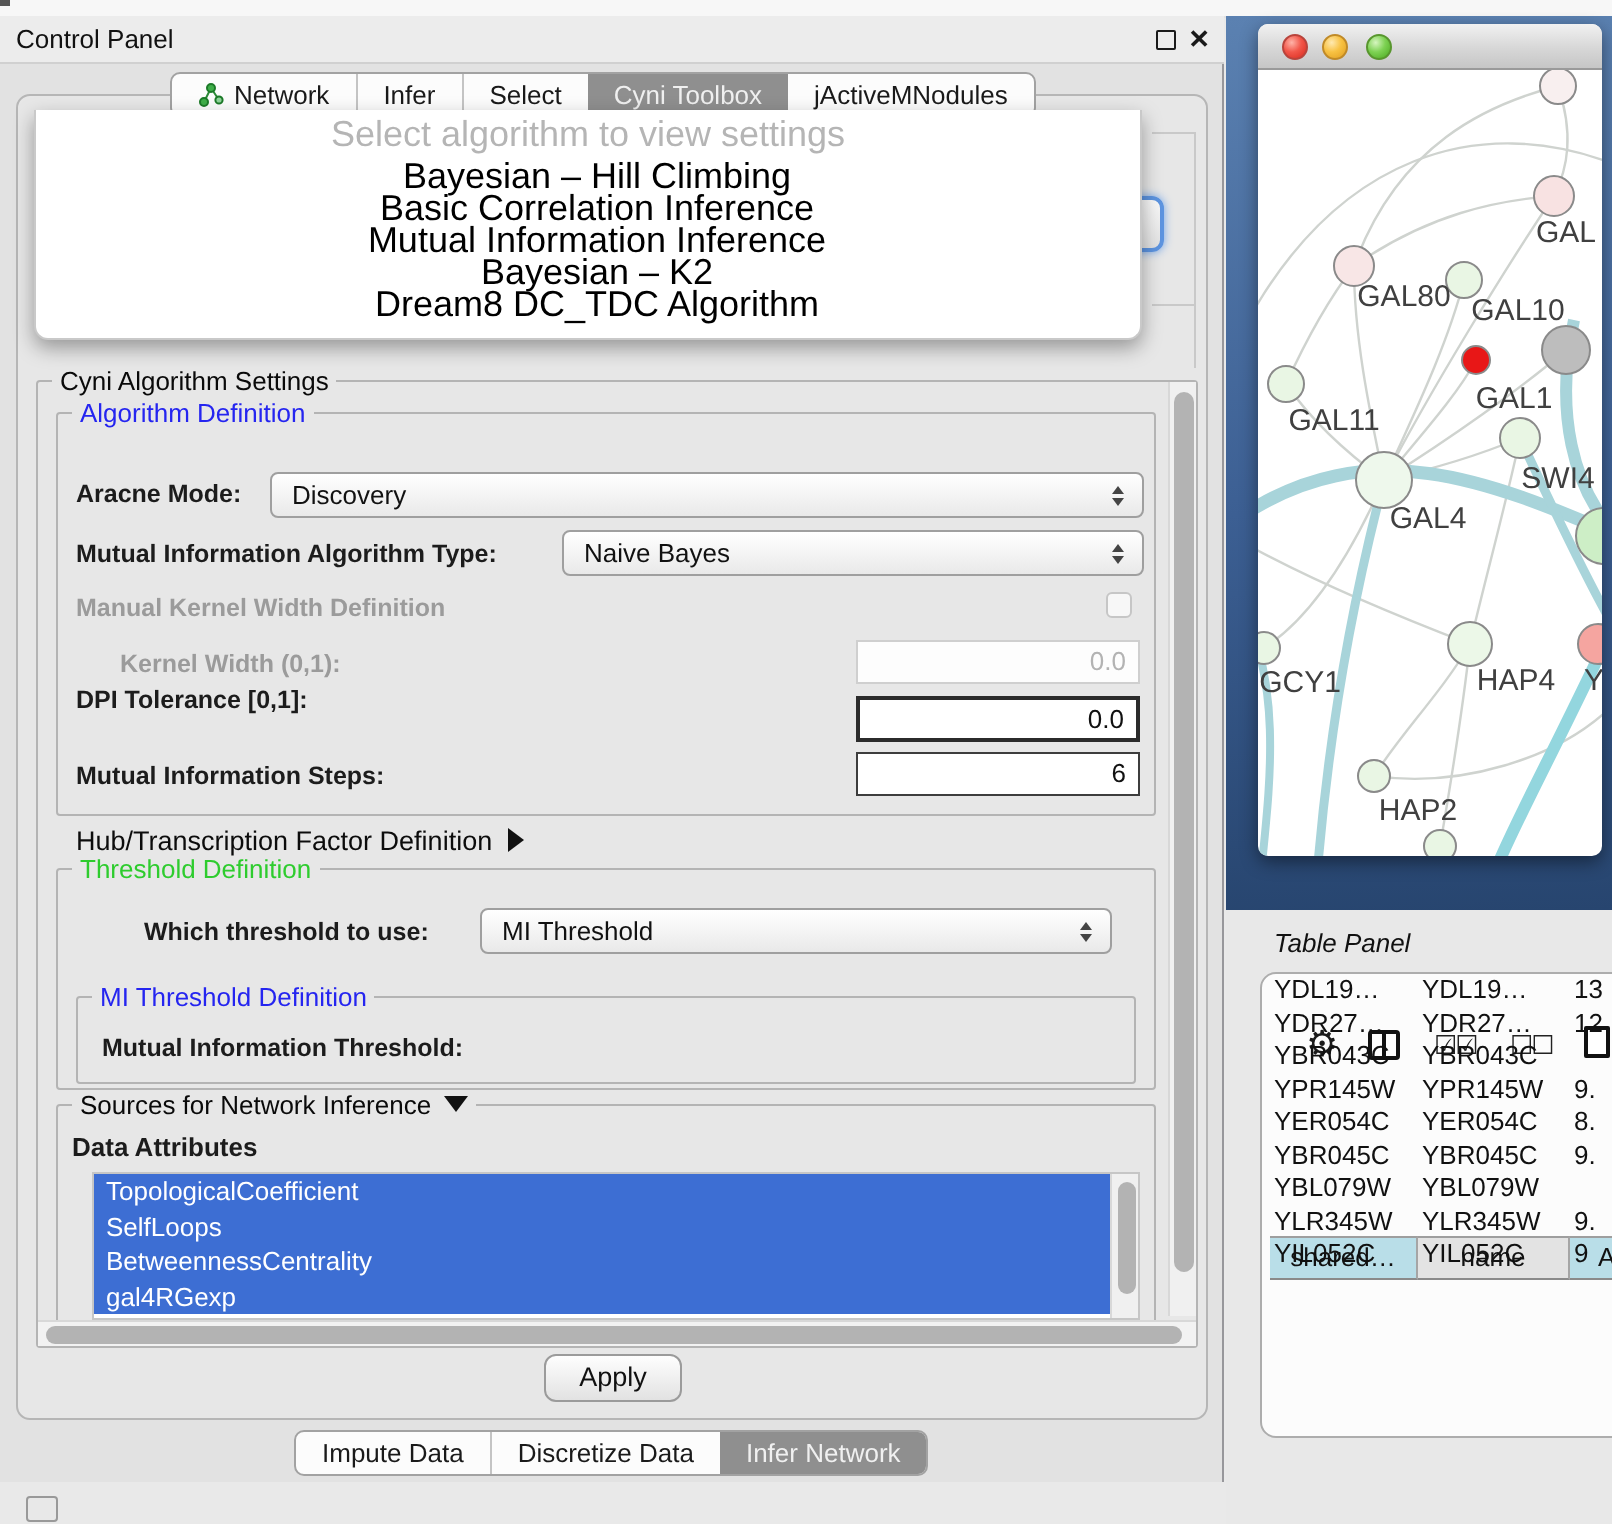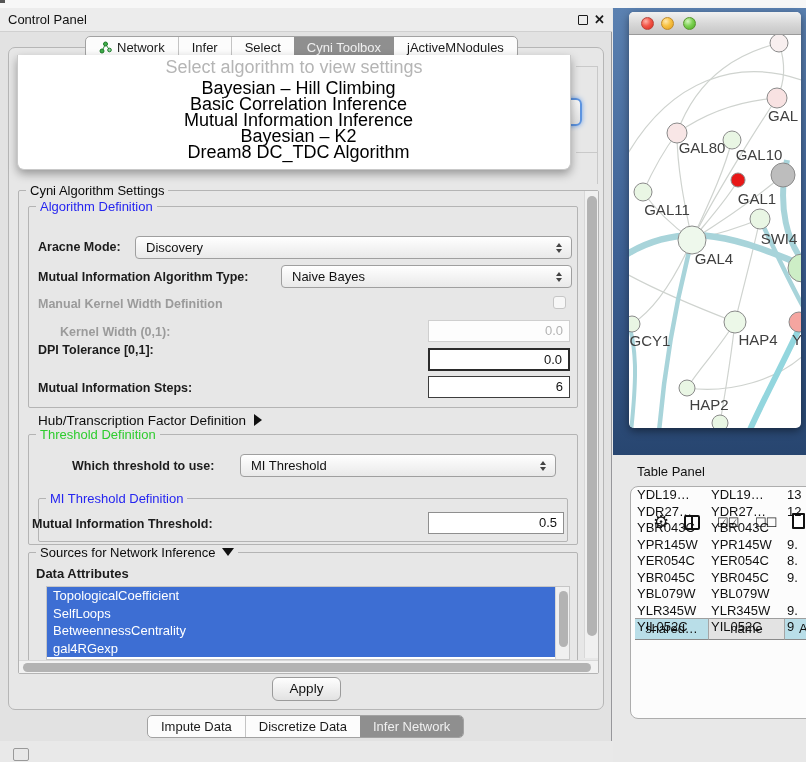--- a/index.html
+++ b/index.html
@@ -80,21 +80,21 @@
   .desktop{left:613px;top:8px;width:193px;height:447px;background:linear-gradient(178deg,#5b81b1 0%,#3c5f93 55%,#27456f 100%);}
   .net-window{left:629px;top:12px;width:172px;height:416px;background:#fff;border-radius:5px;box-shadow:0 3px 9px rgba(0,0,0,0.45);overflow:hidden;}
   .net-titlebar{left:0;top:0;width:172px;height:23px;background:linear-gradient(#f1f1f1,#d7d7d7 55%,#c6c6c6);border-bottom:1px solid #9a9a9a;z-index:5;box-sizing:border-box;}
   .tl{top:5px;width:13px;height:13px;border-radius:50%;box-sizing:border-box;}
   .tl.red{left:12px;background:radial-gradient(circle at 35% 30%,#ffb3a8 0%,#f2574a 45%,#d8281c 100%);border:1px solid #b8443c;}
   .tl.yellow{left:32px;background:radial-gradient(circle at 35% 30%,#ffe9b0 0%,#f8c243 45%,#e09e1f 100%);border:1px solid #c08a28;}
   .tl.green{left:54px;background:radial-gradient(circle at 35% 30%,#d6f5c0 0%,#7ed254 45%,#49a81e 100%);border:1px solid #58962e;}
   .net-svg{left:0;top:0;z-index:1;}
 
   .table-area{left:613px;top:455px;width:193px;height:307px;background:#e8e8e8;}
-  .tp-title{left:24px;top:9px;font-size:13px;color:#111;}
+  .tp-title{left:24px;top:9px;font-size:13px;color:#111;font-style:italic;}
   .tp-panel{left:17px;top:31px;width:180px;height:233px;background:#fcfcfc;border:1px solid #adadad;border-radius:8px 0 0 8px;box-sizing:border-box;overflow:hidden;}
   .tp-toolbar-ico{color:#1a1a1a;}
   .gear{font-size:18px;line-height:18px;}
   .cols-ico{width:16px;height:15px;border:2px solid #111;border-radius:2px;box-sizing:border-box;}
   .cols-ico div{position:absolute;left:5px;top:0;width:2px;height:11px;background:#111;}
   .chk{font-size:13px;letter-spacing:-1px;color:#222;}
   .doc-ico{width:13px;height:16px;border:2px solid #111;border-radius:1px;box-sizing:border-box;background:linear-gradient(135deg,#fff 0 70%,#fff 70%);}
   .th-cell{top:83px;height:22px;border-top:1px solid #9e9e9e;border-bottom:1px solid #8a8a8a;border-right:1px solid #a5a5a5;box-sizing:border-box;font-size:13px;color:#111;line-height:20px;text-align:center;margin-top:48px;}
   .tb-rows{left:0;top:105px;width:180px;height:140px;overflow:hidden;}
   .tb-row{position:absolute;left:0;width:230px;height:16.5px;font-size:13px;color:#111;}
@@ -208,22 +208,21 @@
     <span class="ctext">MI Threshold</span>
     <span class="carrows">
         <span class="up"></span>
         <span class="dn"></span>
       </span>
   </div>
 
   <div class="abs group" style="left:38px;top:498px;width:530px;height:44px;"></div>
   <div class="abs group-title t-blue" style="left:46px;top:492px;">MI Threshold Definition</div>
 
-  <div class="abs lbl" style="left:32px;top:517px;">Mutual Information Threshold:</div>
-  <div class="abs field" style="left:428px;top:512px;width:136px;height:22px;border:1px solid #8f8f8f;">0.5</div>
+  <div class="abs lbl" style="left:51px;top:517px;">Mutual Information Threshold:</div>
 
   <div class="abs group" style="left:28px;top:552px;width:550px;height:120px;"></div>
   <div class="abs group-title t-black" style="left:36px;top:546px;">
     <span>Sources for Network Inference</span><span class="tri-down"></span>
   </div>
   <div class="abs lbl" style="left:36px;top:566px;font-size:13px;">Data Attributes</div>
 
   <div class="abs attr-list" style="left:46px;top:586px;width:524px;height:74px;">
     <div id="attr-items">
         <div class="attr-item">TopologicalCoefficient</div>

